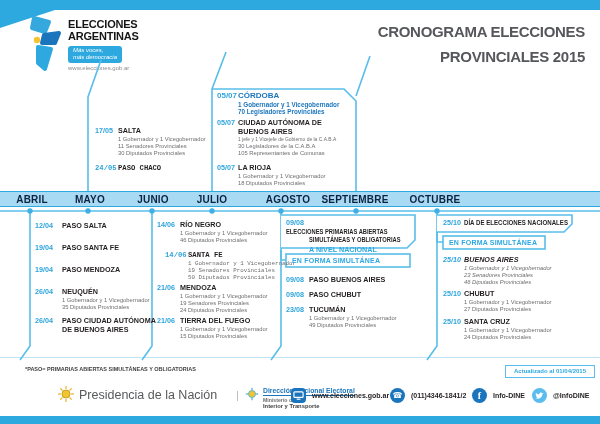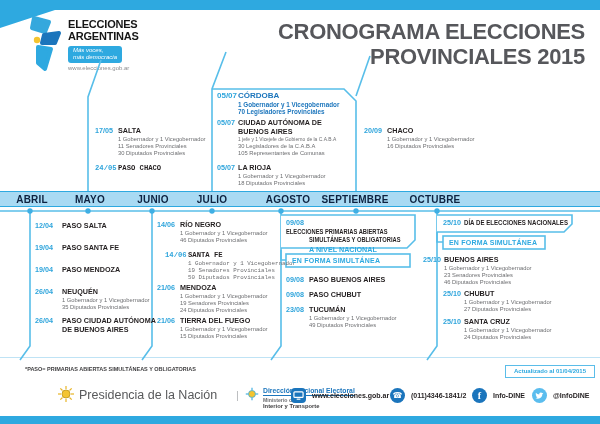--- a/index.html
+++ b/index.html
@@ -6,21 +6,21 @@
   .stage{position:relative;width:600px;height:424px;background:#fff;overflow:hidden;
          font-family:"Liberation Sans","DejaVu Sans",sans-serif;margin:0 auto;}
   .abs{position:absolute;}
   
   .topband{position:absolute;left:0;top:0;width:600px;height:28px;background:#2EA9E0;
            clip-path:polygon(0 0,600px 0,600px 10px,55px 10px,0 28px);}
   .logo-line{font-size:11px;font-weight:800;letter-spacing:-.2px;line-height:11.5px;color:#161616;}
   .tagline{background:#2EA9E0;color:#fff;border-radius:3px;font-style:italic;font-size:6px;
            line-height:7.5px;padding:1px 5px;display:inline-block;}
   .logo-url{font-size:6px;color:#8a8c8e;}
-  .big-title{font-size:22px;font-weight:bold;color:#56575B;line-height:25px;text-align:right;letter-spacing:-.3px;}
+  .big-title{font-size:15px;font-weight:bold;color:#56575B;line-height:25px;text-align:right;letter-spacing:-.3px;}
   
   .monthbar{position:absolute;left:0;top:191px;width:600px;height:16px;background:#A9DAF3;
             border-top:1.5px solid #2EA9E0;border-bottom:1.5px solid #2EA9E0;box-sizing:border-box;}
   .month{position:absolute;top:194px;transform:translateX(-50%);font-size:10px;font-weight:bold;
          color:#0D2240;letter-spacing:.2px;white-space:nowrap;z-index:3;}
   
   .ev{position:absolute;white-space:nowrap;font-size:7.2px;line-height:8.5px;z-index:3;}
   .ev .d{display:inline-block;font-weight:bold;color:#2FA5DC;vertical-align:top;}
   .ev .t{font-weight:bold;color:#231F20;}
   .ev .t2{font-weight:bold;color:#231F20;}
@@ -149,25 +149,20 @@
       </div>
     <div class="det ml21">30 Legisladores de la C.A.B.A</div>
     <div class="det ml21">105 Representantes de Comunas</div>
   </div>
   <div class="ev" style="left:217px;top:164px;">
     <span class="d dw21">05/07</span><span class="t">LA RIOJA</span>
     <div class="det ml21">1 Gobernador y 1 Vicegobernador</div>
     <div class="det ml21">18 Diputados Provinciales</div>
   </div>
 
-  <div class="ev" style="left:364px;top:127px;">
-    <span class="d dw23">20/09</span><span class="t">CHACO</span>
-    <div class="det ml23">1 Gobernador y 1 Vicegobernador</div>
-    <div class="det ml23">16 Diputados Provinciales</div>
-  </div>
 
   <div class="ev" style="left:35px;top:222px;">
     <span class="d dw27">12/04</span><span class="t">PASO SALTA</span>
   </div>
   <div class="ev" style="left:35px;top:244px;">
     <span class="d dw27">19/04</span><span class="t">PASO SANTA FE</span>
   </div>
   <div class="ev" style="left:35px;top:266px;">
     <span class="d dw27">19/04</span><span class="t">PASO MENDOZA</span>
   </div>
@@ -221,21 +216,21 @@
   <div class="ev" style="left:286px;top:306px;">
     <span class="d dw23">23/08</span><span class="t">TUCUMÁN</span>
     <div class="det ml23">1 Gobernador y 1 Vicegobernador</div>
     <div class="det ml23">49 Diputados Provinciales</div>
   </div>
 
   <div class="ev" style="left:443px;top:219px;">
     <span class="d dw21">25/10</span><span class="t"><span class="sq85">DÍA DE ELECCIONES NACIONALES</span></span>
   </div>
   <div class="enforma" style="left:449px;top:239px;">EN FORMA SIMULTÁNEA</div>
-  <div class="ev" style="left:423px;top:256px;">
+  <div class="ev" style="left:443px;top:256px;font-style:italic;">
     <span class="d dw21">25/10</span><span class="t">BUENOS AIRES</span>
     <div class="det ml21">1 Gobernador y 1 Vicegobernador</div>
     <div class="det ml21">23 Senadores Provinciales</div>
     <div class="det ml21">46 Diputados Provinciales</div>
   </div>
   <div class="ev" style="left:443px;top:290px;">
     <span class="d dw21">25/10</span><span class="t">CHUBUT</span>
     <div class="det ml21">1 Gobernador y 1 Vicegobernador</div>
     <div class="det ml21">27 Diputados Provinciales</div>
   </div>

